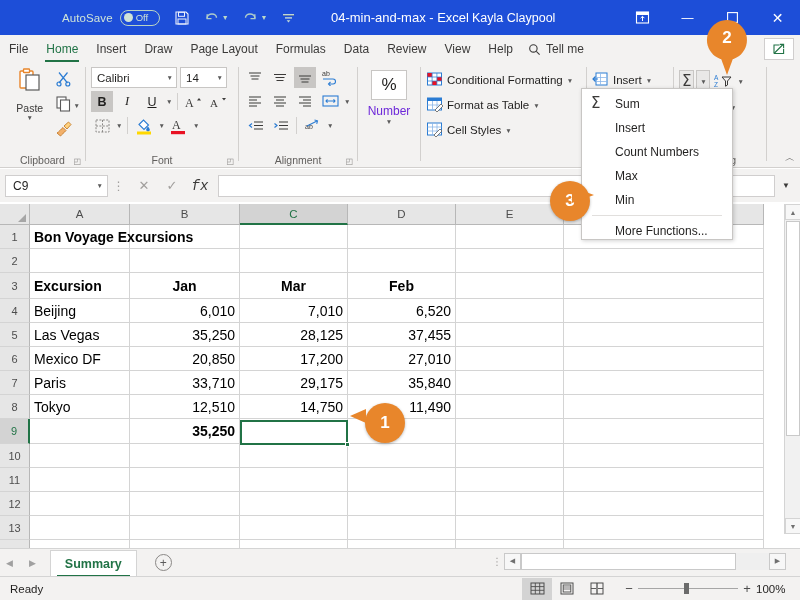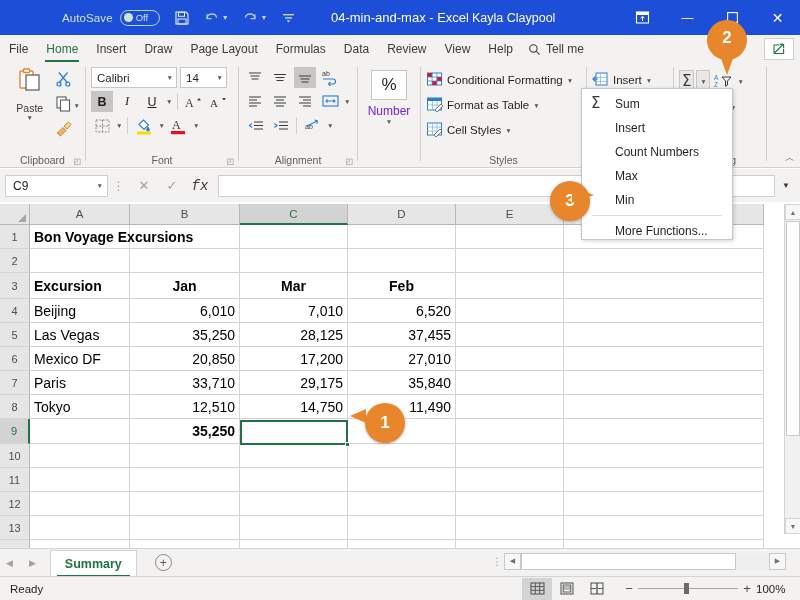--- a/index.html
+++ b/index.html
@@ -603,23 +603,20 @@
                   <rect x="1.5" y="2" width="14" height="12" fill="#fff" stroke="#2b7cd3" stroke-width="1"></rect>
                   <path d="M6.5 2v12M11 2v12M1.5 6h14M1.5 10h14" stroke="#8ab6e8" stroke-width=".8"></path>
                   <path d="M8 14l6-6 2 2-6 6z" fill="#fff" stroke="#5a5a5a" stroke-width=".8"></path>
                 </svg>
             </span>
             <span>Cell Styles</span>
             <span class="caret">▼</span>
           </div>
         </div>
       </div>
-      <div class="grp-label">
-        <span>Styles</span>
-      </div>
     </div>
     <div class="grp-sep"></div>
 
     <div class="grp" style="width:86px">
       <div class="grp-body">
         <div class="cells-col">
           <div class="cell-item">
             <span>
               <svg width="17" height="17" viewBox="0 0 17 17">
                   <rect x="4" y="2" width="11" height="12" fill="#fff" stroke="#2b7cd3" stroke-width="1"></rect>

